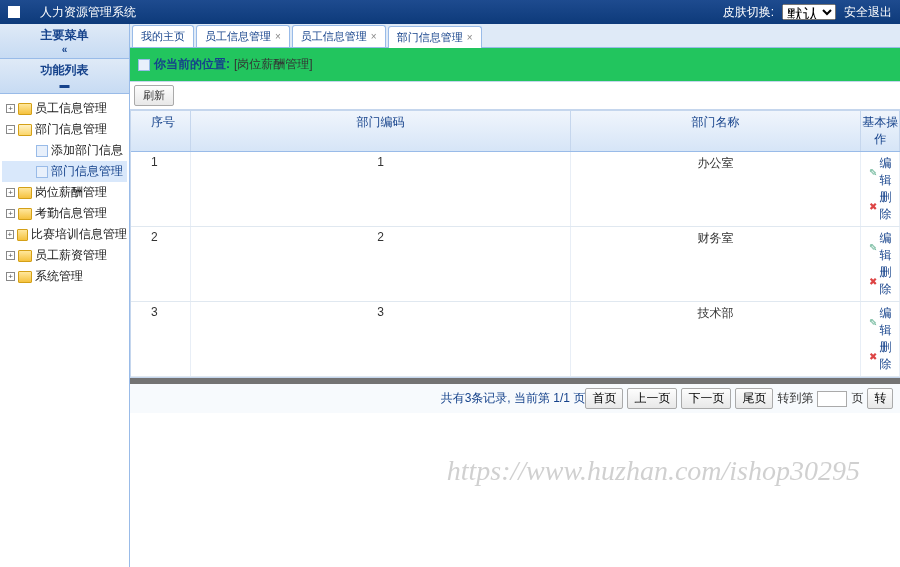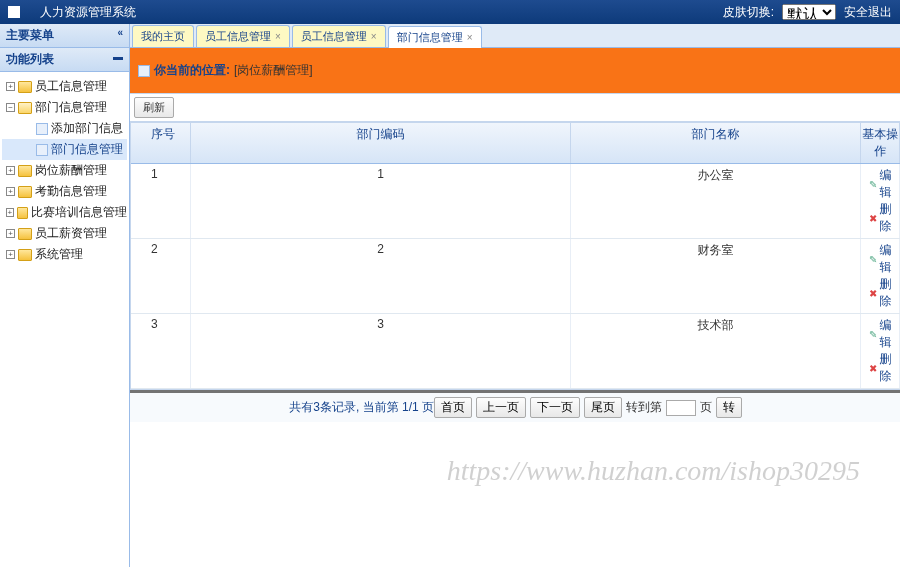--- a/index.html
+++ b/index.html
@@ -9,44 +9,44 @@
 .header { background: linear-gradient(#1e4b8f, #0d3a7a); color: #fff; height: 24px; display: flex; align-items: center; justify-content: space-between; padding: 0 8px; }
 .header-left { display: flex; align-items: center; gap: 20px; }
 .header-icon { width: 12px; height: 12px; background: #fff; display: inline-block; }
 .header-right { display: flex; align-items: center; gap: 8px; }
 .skin-select { font-size: 16px; height: 16px; }
 .logout { color: #fff; cursor: pointer; }
 
 
 .layout { display: flex; height: calc(100% - 24px); }
 .sidebar { width: 130px; border-right: 1px solid #99bbe8; background: #fff; display: flex; flex-direction: column; }
-.panel-header { background: linear-gradient(#dfeaf7, #c7dbf3); border-bottom: 1px solid #99bbe8; padding: 3px 6px; font-weight: bold; color: #15428b; display: flex; justify-content: space-between; align-items: flex-start; }
+.panel-header { background: linear-gradient(#dfeaf7, #c7dbf3); border-bottom: 1px solid #99bbe8; padding: 3px 6px; font-weight: bold; color: #15428b; display: flex; justify-content: space-between; align-items: center; flex-direction: column; }
 .panel-header .collapse-icon { cursor: pointer; color: #15428b; font-size: 10px; }
 
 
 .tree { padding: 4px 2px; flex: 1; overflow: auto; }
 .tree-node { padding: 2px 0 2px 4px; display: flex; align-items: center; gap: 3px; cursor: pointer; white-space: nowrap; }
 .tree-node.child { padding-left: 22px; }
 .tree-toggle { width: 9px; height: 9px; border: 1px solid #888; display: inline-flex; align-items: center; justify-content: center; font-size: 8px; line-height: 1; color: #555; }
 .tree-toggle.blank { border: none; }
 .folder-icon { width: 14px; height: 12px; background: linear-gradient(#ffe79c, #f5c23e); border: 1px solid #d4a017; border-radius: 1px; display: inline-block; }
 .folder-icon.open { background: linear-gradient(#fff2c7, #fbd66a); }
 .leaf-icon { width: 12px; height: 12px; background: #e8f0fb; border: 1px solid #99bbe8; display: inline-block; }
 .tree-label { color: #1a1a1a; }
 .tree-node.selected { background: #d9e8fb; }
 .tree-node.selected .tree-label { color: #15428b; }
 
 
 .main { flex: 1; display: flex; flex-direction: column; }
 .tabs { display: flex; background: #dfeaf7; border-bottom: 1px solid #99bbe8; height: 24px; align-items: flex-end; padding-left: 2px; }
-.tab { background: #fef9c3; border: 1px solid #99bbe8; border-bottom: none; padding: 3px 8px; margin-right: 2px; border-radius: 3px 3px 0 0; display: flex; align-items: center; gap: 4px; cursor: pointer; font-size: 11px; color: #15428b; }
+.tab { background: #ffffff; border: 1px solid #99bbe8; border-bottom: none; padding: 3px 8px; margin-right: 2px; border-radius: 3px 3px 0 0; display: flex; align-items: center; gap: 4px; cursor: pointer; font-size: 11px; color: #15428b; }
 .tab.active { background: #fff; position: relative; top: 1px; }
 .tab-close { color: #888; font-size: 10px; cursor: pointer; }
 
-.breadcrumb { background: #f97316; border-bottom: 1px solid #c5d6ed; padding: 14px 8px; display: flex; align-items: center; gap: 4px; }
+.breadcrumb { background: #22c55e; border-bottom: 1px solid #c5d6ed; padding: 8px 8px; display: flex; align-items: center; gap: 4px; }
 .breadcrumb-icon { width: 12px; height: 12px; background: #e8f0fb; border: 1px solid #99bbe8; display: inline-block; }
 .breadcrumb-label { font-weight: bold; color: #15428b; }
 .breadcrumb-path { color: #333; }
 
 .toolbar { padding: 3px 4px; border-bottom: 1px solid #c5d6ed; }
 .btn { background: linear-gradient(#fdfdfd, #e8e8e8); border: 1px solid #aaa; padding: 2px 8px; font-size: 11px; cursor: pointer; border-radius: 2px; color: #333; }
 
 
 .grid { border: 1px solid #c5d6ed; margin: 0; }
 .grid-header { display: flex; background: linear-gradient(#f0f5fc, #d6e5f7); border-bottom: 1px solid #99bbe8; }
@@ -55,21 +55,21 @@
 .grid-cell { padding: 3px 6px; border-right: 1px solid #e8eef6; text-align: center; }
 .col-seq { width: 60px; padding-left: 20px; text-align: left; }
 .col-code { width: 380px; }
 .col-name { width: 290px; }
 .col-ops { flex: 1; }
 .op-link { color: #15428b; cursor: pointer; margin: 0 2px; display: inline-flex; align-items: center; gap: 2px; }
 .edit-icon { color: #5a8; font-size: 10px; }
 .del-icon { color: #d44; font-size: 10px; }
 
 
-.pager { display: flex; justify-content: center; align-items: center; padding: 4px 8px; background: #f7fafd; border-top: 3px solid #737373; }
+.pager { display: flex; justify-content: flex-end; align-items: center; padding: 4px 8px; background: #f7fafd; border-top: 6px solid #737373; }
 .pager-info { color: #15428b; }
 .pager-controls { display: flex; align-items: center; gap: 4px; }
 .pager-btn { background: linear-gradient(#fdfdfd,#e8e8e8); border: 1px solid #aaa; padding: 1px 6px; font-size: 12px; cursor: pointer; border-radius: 2px; }
 .pager-input { width: 30px; font-size: 11px; text-align: center; border: 1px solid #aaa; height: 16px; }
 
 .watermark { position: absolute; bottom: 80px; right: 40px; font-size: 28px; color: rgba(120,120,120,0.35); font-family: Georgia, serif; font-style: italic; pointer-events: none; margin-top: 25px; }
 </style>
 </head>
 <body>
 

